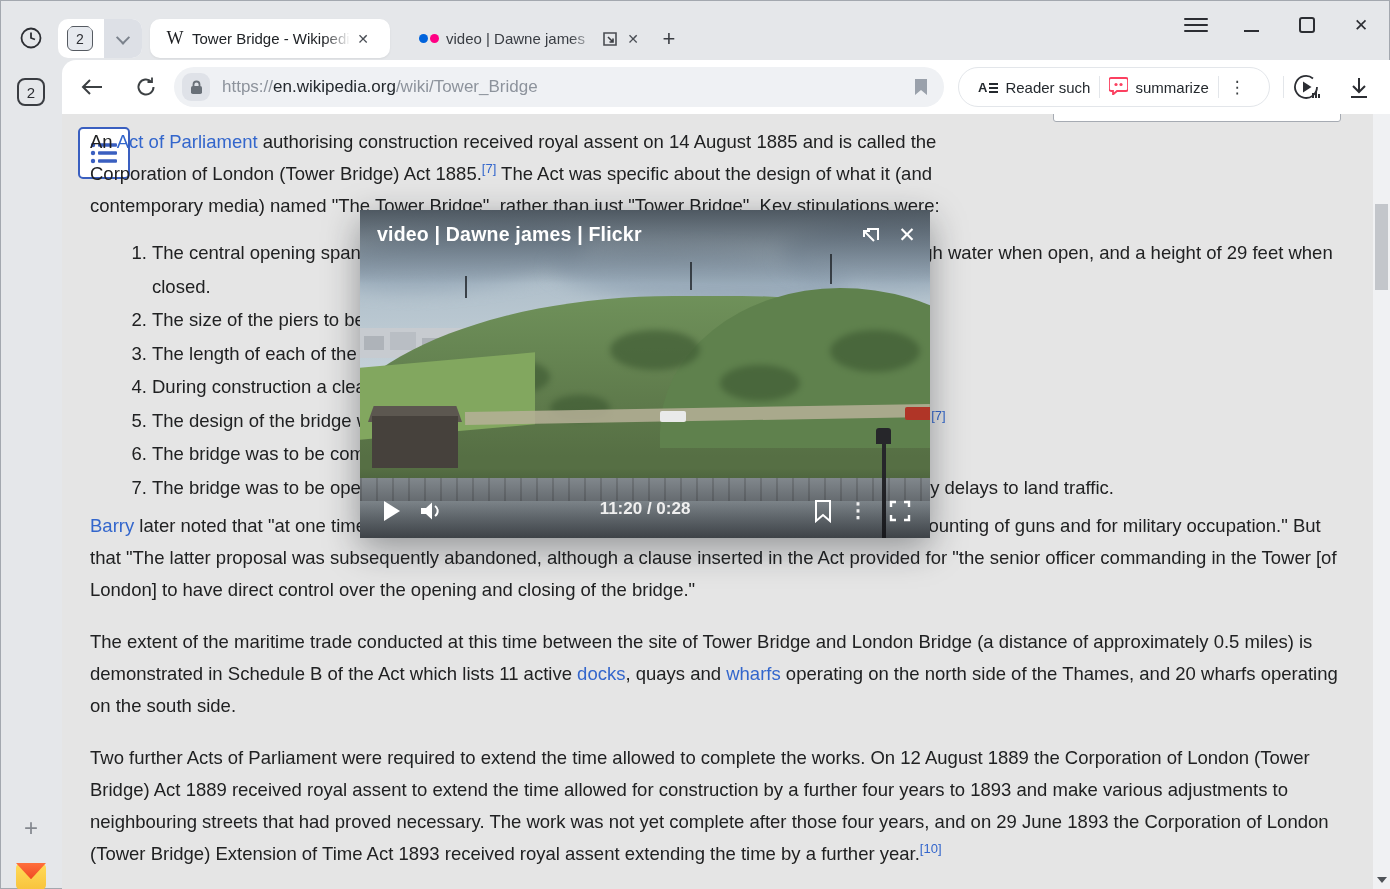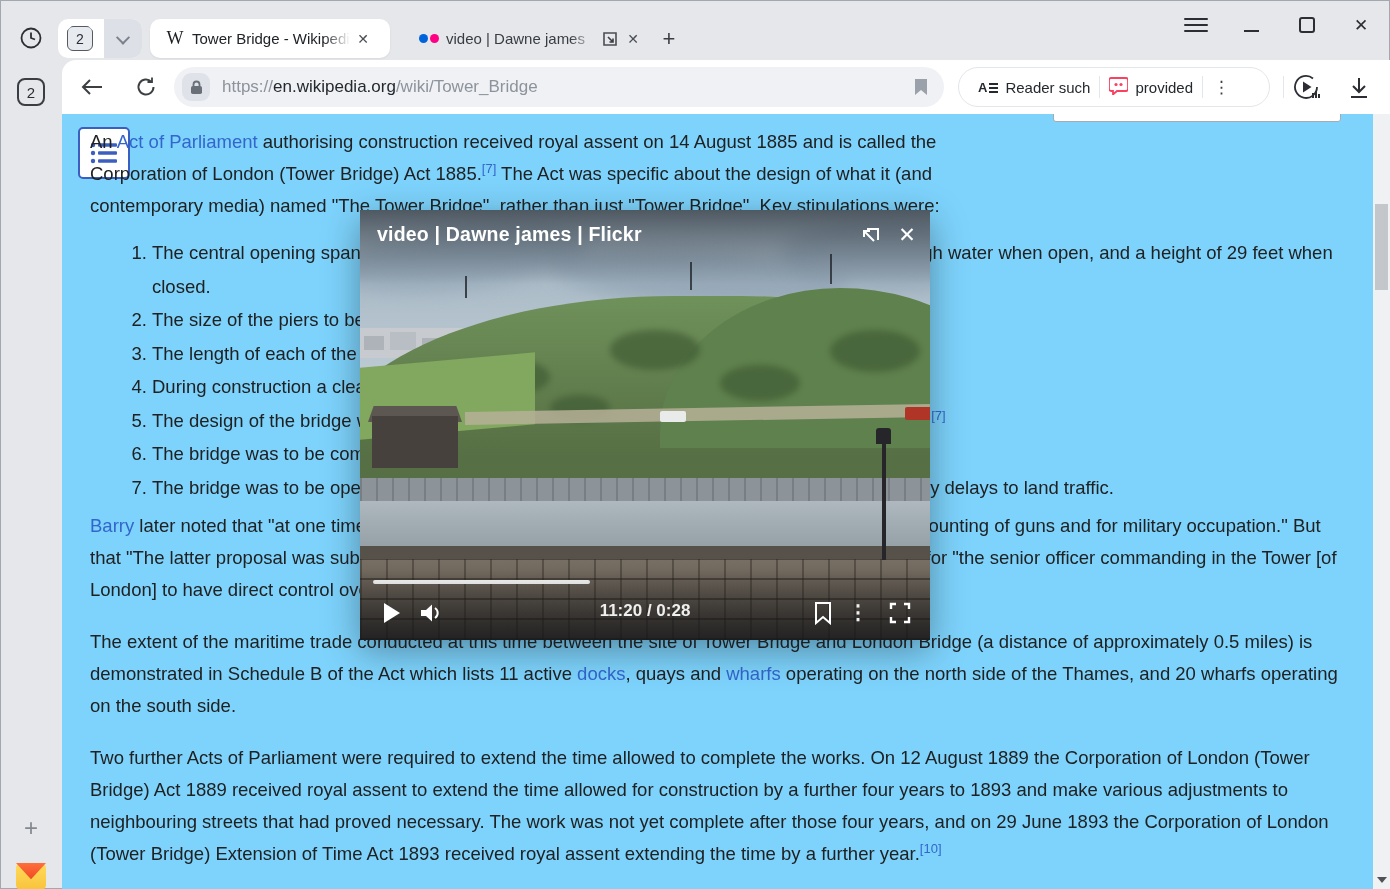--- a/index.html
+++ b/index.html
@@ -63,42 +63,42 @@
   .tools-pill { position:absolute; left:896px; top:7px; width:312px; height:40px; background:#fff; border:1px solid #e3e6ea;
                 border-radius:21px; display:flex; align-items:center; padding:0 10px; }
   .tool-item { display:flex; align-items:center; gap:7px; font-size:15px; color:#24292e; padding:0 9px; height:100%; }
   .pill-div { width:1px; height:22px; background:#e3e6ea; }
   .kebab { font-size:17px; color:#3c4043; padding:0 10px; }
   .toolbar-sep { position:absolute; left:1221px; top:16px; width:1px; height:22px; background:#e3e6ea; }
   .player-btn { position:absolute; left:1230px; top:13px; width:28px; height:28px; }
   .dl-btn { position:absolute; left:1284px; top:15px; width:26px; height:26px; }
 
   
-  .content { position:absolute; left:0; top:54px; right:0; bottom:0; overflow:hidden; background:#7dd3fc; }
+  .content { position:absolute; left:0; top:54px; right:0; bottom:0; overflow:hidden; background:#e5e5e5; }
   .search-sliver { position:absolute; left:991px; top:-26px; width:288px; height:34px; background:#fff;
                    border:1px solid #a6abb3; border-radius:3px; }
   .toc-btn { position:absolute; left:16px; top:13px; width:52px; height:52px; background:#fff; border:2px solid #3a5fc0;
              border-radius:5px; display:flex; align-items:center; justify-content:center; }
   .article { position:absolute; left:28px; top:12px; width:1250px; font-size:18.5px; line-height:32px; color:#202122; }
   .article a.wlink { color:#3366cc; text-decoration:none; cursor:pointer; }
   .article sup { font-size:13px; line-height:0; vertical-align:super; }
   .article sup a { color:#3366cc; text-decoration:none; }
   .p1-float { float:right; width:310px; height:38px; }
   .article ol { margin:14px 0 0 0; padding-left:62px; line-height:33.5px; }
   .article p.p2 { margin-top:6px; }
   .article p.p3, .article p.p4 { margin-top:20px; }
 
   
   .sb-track { position:absolute; right:0; top:0; width:17px; height:100%; background:#f0f1f3; }
   .sb-up { position:absolute; top:6px; left:4px; width:0; height:0; border-left:5px solid transparent; border-right:5px solid transparent; border-bottom:6px solid #4f5archive3; border-bottom-color:#4f5358; }
   .sb-down { position:absolute; bottom:6px; left:4px; width:0; height:0; border-left:5px solid transparent; border-right:5px solid transparent; border-top:6px solid #4f5358; }
   .sb-thumb { position:absolute; top:90px; left:2px; width:13px; height:86px; background:#c3c6cb; }
 
   
-  .video { position:absolute; left:298px; top:96px; width:570px; height:430px; overflow:hidden;
+  .video { position:absolute; left:298px; top:96px; width:570px; height:328px; overflow:hidden;
            box-shadow:0 10px 34px rgba(20,24,30,.4); background:#9db0bd; }
   .v-sky { position:absolute; inset:0; background:linear-gradient(#9fb1bf, #cdd8de 60%); }
   .cloud { position:absolute; background:#8699ab; opacity:.55; border-radius:50%; filter:blur(9px); }
   .c1 { left:-30px; top:18px; width:260px; height:60px; transform:rotate(-6deg); }
   .c2 { left:190px; top:40px; width:300px; height:55px; transform:rotate(4deg); }
   .c3 { left:420px; top:10px; width:220px; height:70px; }
   .town { position:absolute; left:0; top:118px; width:120px; height:30px; background:#c7cbd0; }
   .town i { position:absolute; background:#aeb3b9; }
   .hill { position:absolute; left:-40px; top:86px; width:680px; height:230px;
           background:linear-gradient(#6f915a, #566f44 70%); border-radius:52% 38% 0 0 / 72% 46% 0 0; }
@@ -265,21 +265,21 @@
         </div>
         <div class="pill-div"></div>
         <div class="tool-item">
           <span>
             <svg width="19" height="18" viewBox="0 0 19 18">
               <path d="M2 1 h15 a2 2 0 0 1 2 2 v9 a2 2 0 0 1 -2 2 h-9 l-4 3.5 v-3.5 h-2 a2 2 0 0 1 -2 -2 v-9 a2 2 0 0 1 2 -2 z" fill="none" stroke="#fb4060" stroke-width="1.8"></path>
               <circle cx="7" cy="7.5" r="1.6" fill="#fb4060"></circle>
                 <circle cx="12" cy="7.5" r="1.6" fill="#fb4060"></circle>
             </svg>
           </span>
-          <span>provided</span>
+          <span>summarize</span>
         </div>
         <div class="pill-div"></div>
         <div class="kebab">⋮</div>
       </div>
 
       <div class="toolbar-sep"></div>
       <div class="player-btn icon-btn">
         <svg width="28" height="28" viewBox="0 0 28 28" fill="none">
           <path d="M25 14 a11 11 0 1 1 -4 -8.5" stroke="#2c2e33" stroke-width="1.8"></path>
           <path d="M11 8.5 L19.5 14 L11 19.5 z" fill="#2c2e33"></path>

